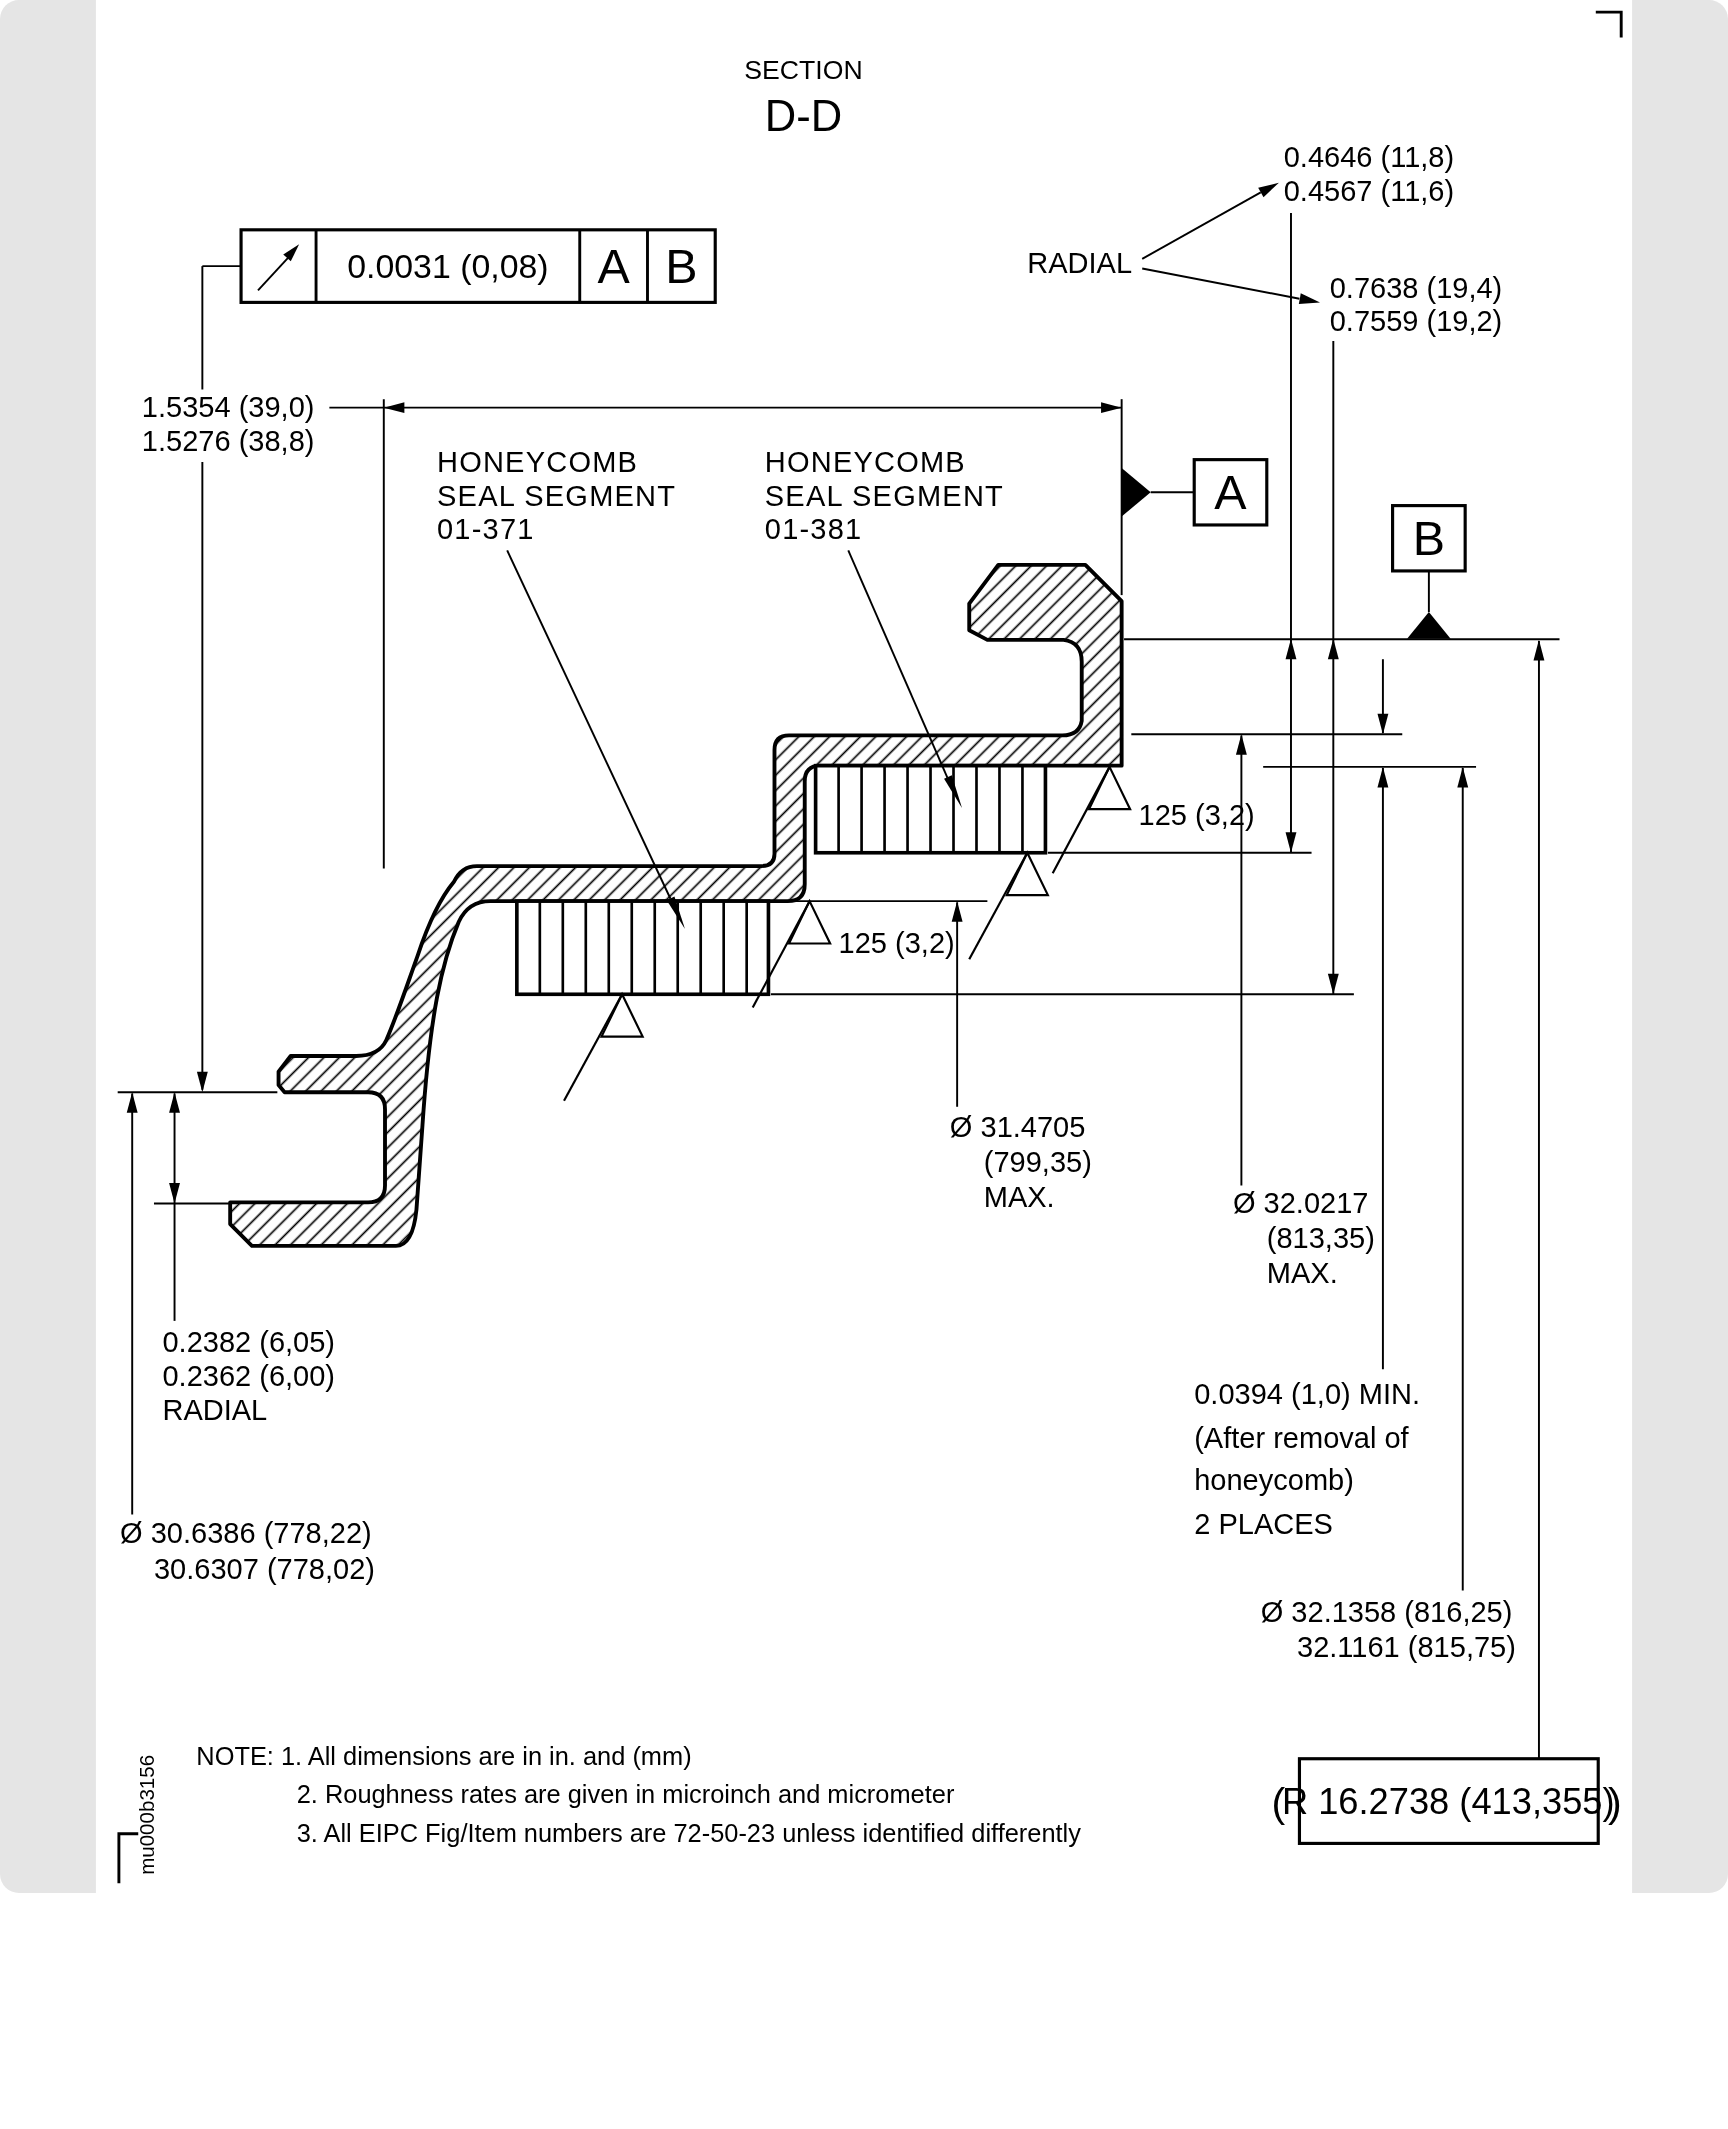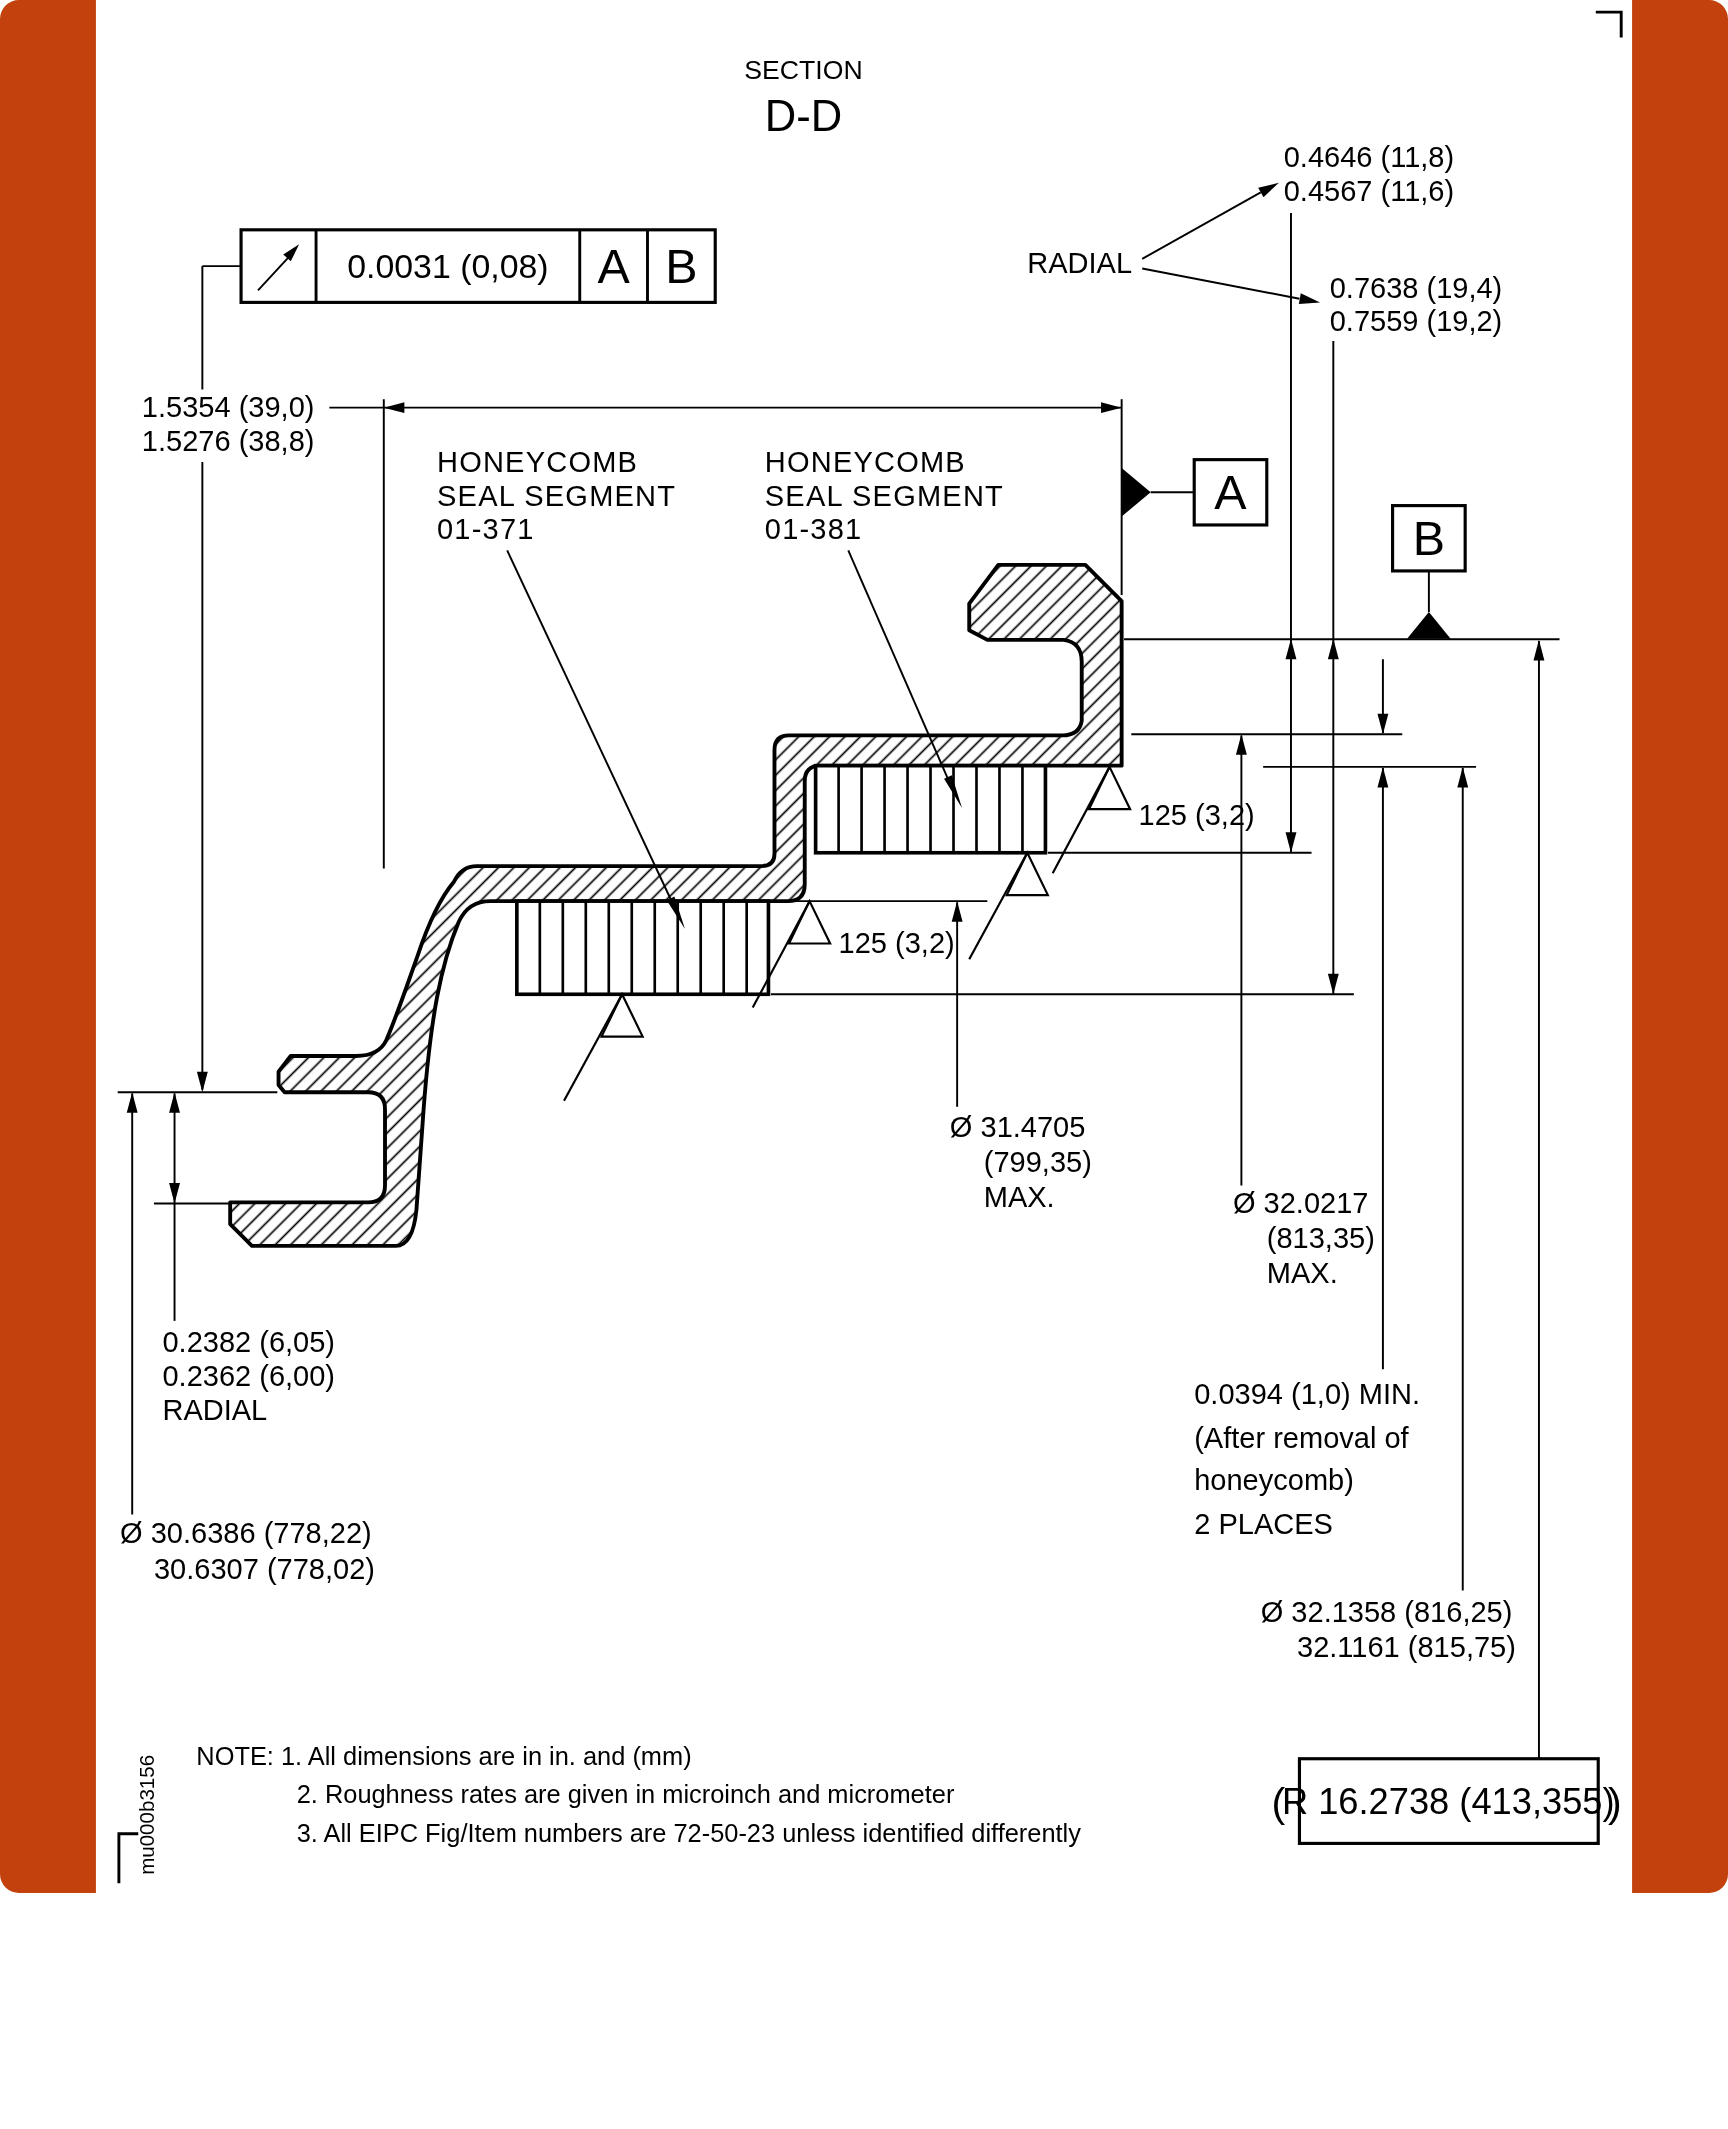--- a/index.html
+++ b/index.html
@@ -1,16 +1,16 @@
 <!DOCTYPE html>
 <html style="font-size:10.5px"><head>
 <meta charset="utf-8">
 <style>
   html,body{margin:0;padding:0;background:#fff;}
-  .sheet{width:1728px;height:1893px;background:#c2410c;position:relative;border-radius:19px;}
+  .sheet{width:1728px;height:1893px;background:#e5e5e5;position:relative;border-radius:19px;}
   svg{width:100%;height:100%;display:block;}
   .lbl{font-family:"Liberation Sans","DejaVu Sans",sans-serif;fill:#000;}
   .t17{font-size:17px;}
   .t21{font-size:21px;}
   .t22{font-size:22px;}
   .t24{font-size:24px;}
   .t28{font-size:28px;}
   .t30{font-size:30px;}
   .t34{font-size:34px;}
   .t36{font-size:36px;}

